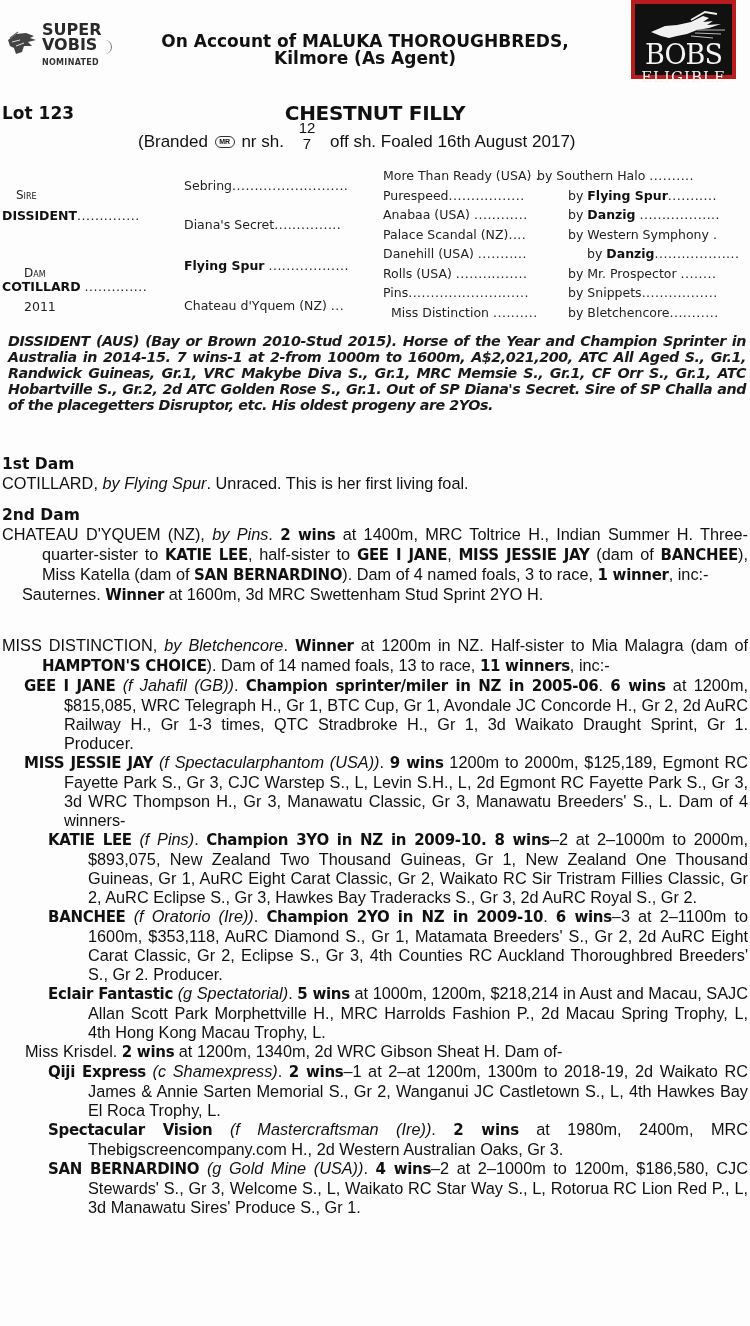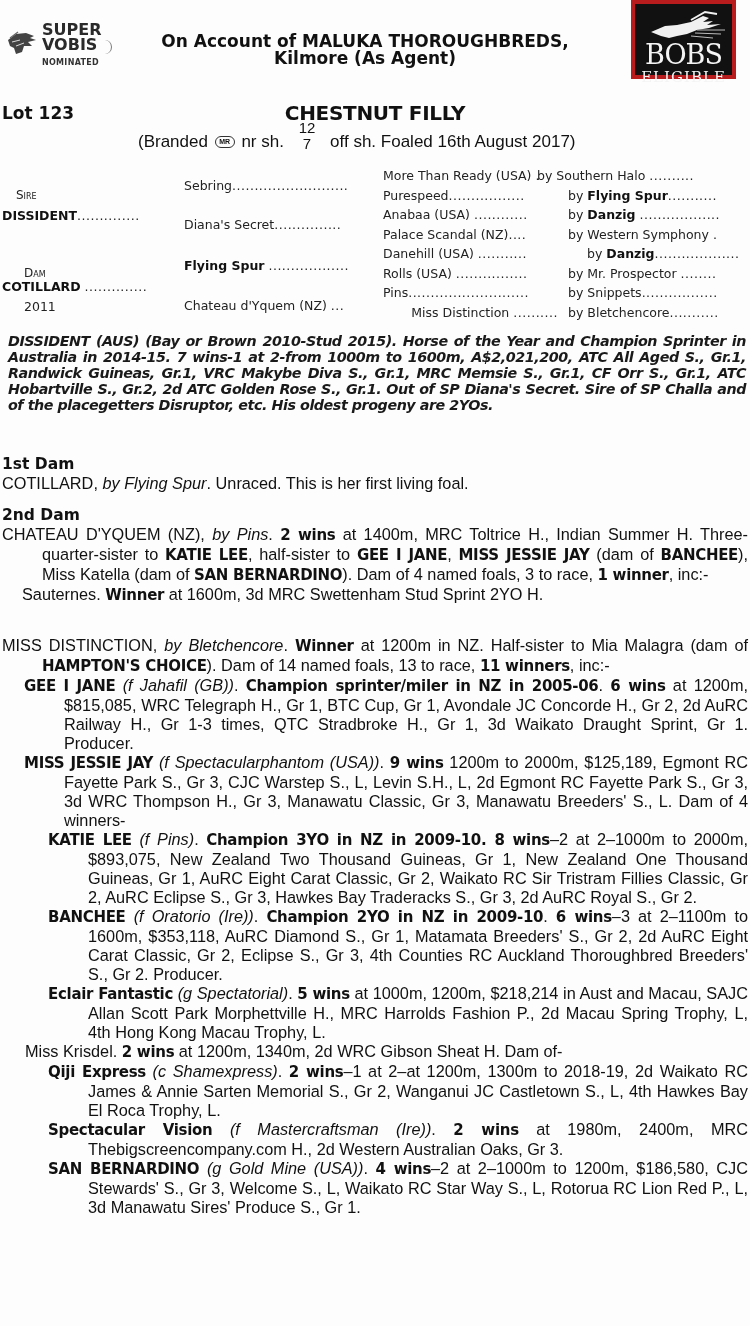--- a/index.html
+++ b/index.html
@@ -120,21 +120,21 @@
       <span>Chateau d'Yquem (NZ)</span> <span class="dots">...</span>
     </div>
 
     <div class="cell" style="left:383px; top:2px; width:158px;"><span>More Than Ready (USA)</span> <span class="dots">.</span></div>
     <div class="cell" style="left:383px; top:22px; width:175px;"><span>Purespeed</span><span class="dots">.................</span></div>
     <div class="cell" style="left:383px; top:41px; width:175px;"><span>Anabaa (USA)</span> <span class="dots">............</span></div>
     <div class="cell" style="left:383px; top:61px; width:175px;"><span>Palace Scandal (NZ)</span><span class="dots">....</span></div>
     <div class="cell" style="left:383px; top:80px; width:175px;"><span>Danehill (USA)</span> <span class="dots">...........</span></div>
     <div class="cell" style="left:383px; top:100px; width:175px;"><span>Rolls (USA)</span> <span class="dots">................</span></div>
     <div class="cell" style="left:383px; top:119px; width:175px;"><span>Pins</span><span class="dots">...........................</span></div>
-    <div class="cell" style="left:383px; top:139px; width:175px;text-align:right;"><span>Miss Distinction</span> <span class="dots">..........</span></div>
+    <div class="cell" style="left:391px; top:139px; width:175px;"><span>Miss Distinction</span> <span class="dots">..........</span></div>
 
     <div class="cell" style="left:537px; top:2px; width:212px;"><span>by</span> <span>Southern Halo</span> <span class="dots">..........</span></div>
     <div class="cell" style="left:568px; top:22px; width:182px;"><span>by</span> <b>Flying Spur</b><span class="dots">...........</span></div>
     <div class="cell" style="left:568px; top:41px; width:182px;"><span>by</span> <b>Danzig</b> <span class="dots">..................</span></div>
     <div class="cell" style="left:568px; top:61px; width:182px;"><span>by</span> <span>Western Symphony</span> <span class="dots">.</span></div>
     <div class="cell" style="left:568px; top:80px; width:182px;margin-left:19px;"><span>by</span> <b>Danzig</b><span class="dots">...................</span></div>
     <div class="cell" style="left:568px; top:100px; width:182px;"><span>by</span> <span>Mr. Prospector</span> <span class="dots">........</span></div>
     <div class="cell" style="left:568px; top:119px; width:182px;"><span>by</span> <span>Snippets</span><span class="dots">.................</span></div>
     <div class="cell" style="left:568px; top:139px; width:182px;"><span>by</span> <span>Bletchencore</span><span class="dots">...........</span></div>
   </div>

